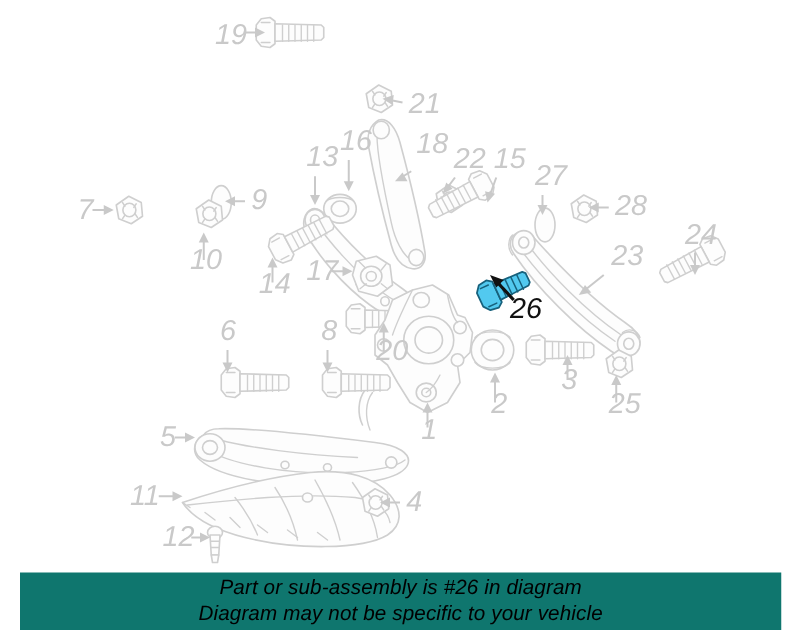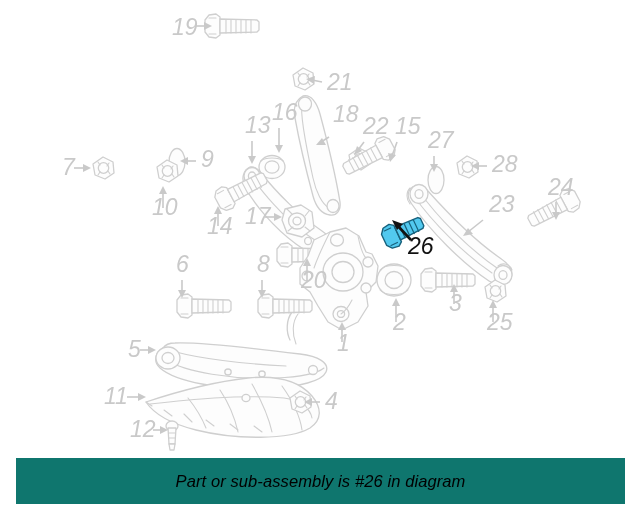--- a/index.html
+++ b/index.html
@@ -425,15 +425,16 @@
       <text class="callout-label" x="337" y="351">1</text>
       <text class="callout-label" x="128" y="357">5</text>
       <text class="callout-label" x="325" y="409">4</text>
       <text class="callout-label" x="104" y="404">11</text>
       <text class="callout-label" x="130" y="437">12</text>
     </g>
   </svg>
 
   <div class="banner">
     <div class="banner-line">Part or sub-assembly is #26 in diagram</div>
+    <div class="banner-line">Diagram may not be specific to your vehicle</div>
   </div>
 
 </div>
 
 </body></html>

